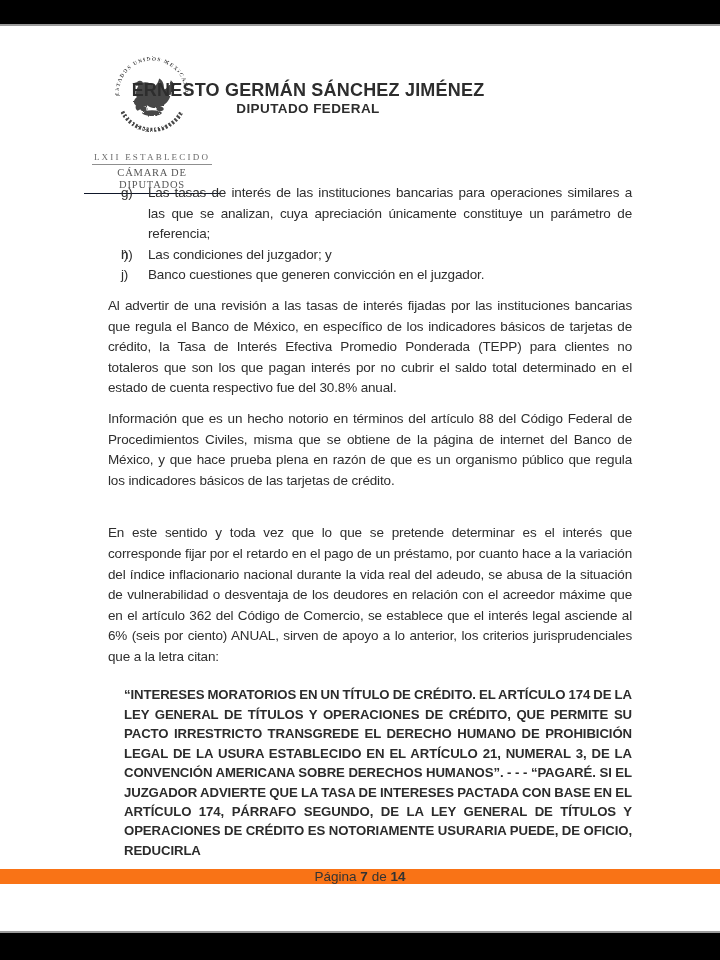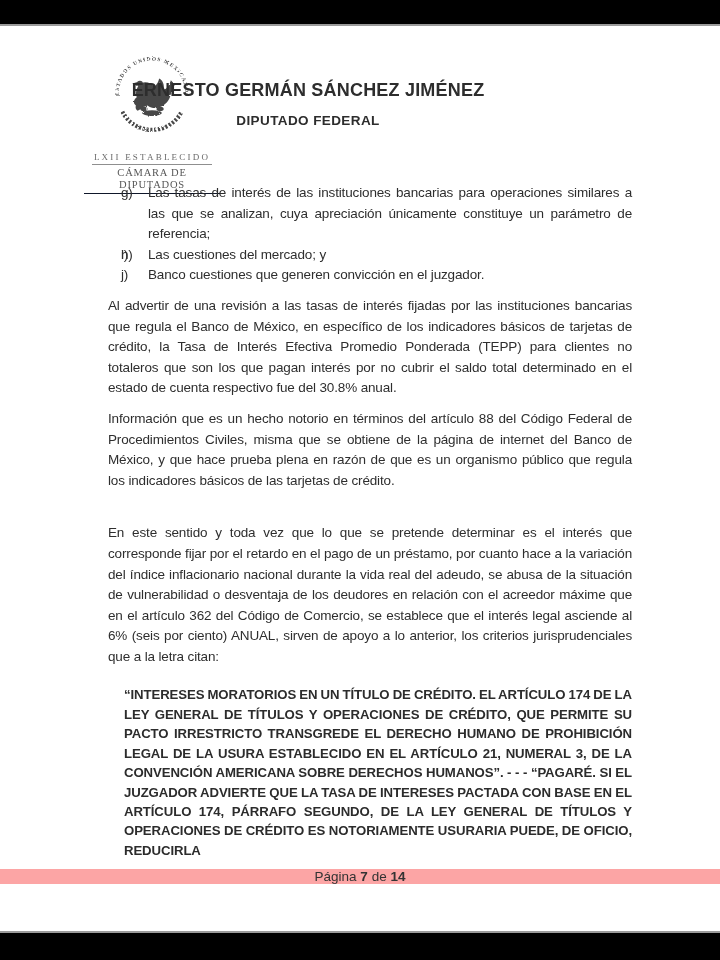--- a/index.html
+++ b/index.html
@@ -50,21 +50,21 @@
   }
 
   .header-text {
     position: absolute;
     left: 0; top: 80px;
     width: 616px;
     text-align: center;
     color: #2d2d2d;
   }
   .deputy-name  { font-size: 18px; font-weight: bold; letter-spacing: 0.2px; }
-  .deputy-title { font-size: 13.5px; font-weight: bold; letter-spacing: 0.4px; margin-top: 12px; }
+  .deputy-title { font-size: 13.5px; font-weight: bold; letter-spacing: 0.4px; margin-top: 0; }
 
   
   .content {
     position: absolute;
     left: 108px; top: 183px;
     width: 524px;
     font-size: 13.5px;
     line-height: 20.6px;
     letter-spacing: -0.15px;
     text-align: justify;
@@ -93,21 +93,21 @@
   }
 
   
   .page-footer {
     position: absolute;
     left: 0; top: 869px;
     width: 720px;
     text-align: center;
     font-size: 13.5px;
     color: #333333;
-    background: #fca5a5;
+    background: #f97316;
   }
   .page-footer .bold { font-weight: bold; }
 </style>
 </head>
 <body>
 
 <div class="screen">
 
   <div class="bar top"></div>
 
@@ -154,21 +154,21 @@
     <ol class="letter-list">
       <li class="list-item">
         <span class="list-marker">g)</span>
         <span>Las tasas de interés de las instituciones bancarias para operaciones similares a las que se analizan, cuya apreciación únicamente constituye un parámetro de referencia;</span>
       </li>
       <li class="list-item">
         <span class="list-marker">h)</span>
       </li>
       <li class="list-item">
         <span class="list-marker">i)</span>
-        <span>Las cuestiones del mercado; y</span>
+        <span>Las condiciones del juzgador; y</span>
       </li>
       <li class="list-item">
         <span class="list-marker">j)</span>
         <span>Banco cuestiones que generen convicción en el juzgador.</span>
       </li>
     </ol>
 
     <p class="para p1">Al advertir de una revisión a las tasas de interés fijadas por las instituciones bancarias que regula el Banco de México, en específico de los indicadores básicos de tarjetas de crédito, la Tasa de Interés Efectiva Promedio Ponderada (TEPP) para clientes no totaleros que son los que pagan interés por no cubrir el saldo total determinado en el estado de cuenta respectivo fue del 30.8% anual.</p>
 
     <p class="para p2">Información que es un hecho notorio en términos del artículo 88 del Código Federal de Procedimientos Civiles, misma que se obtiene de la página de internet del Banco de México, y que hace prueba plena en razón de que es un organismo público que regula los indicadores básicos de las tarjetas de crédito.</p>

